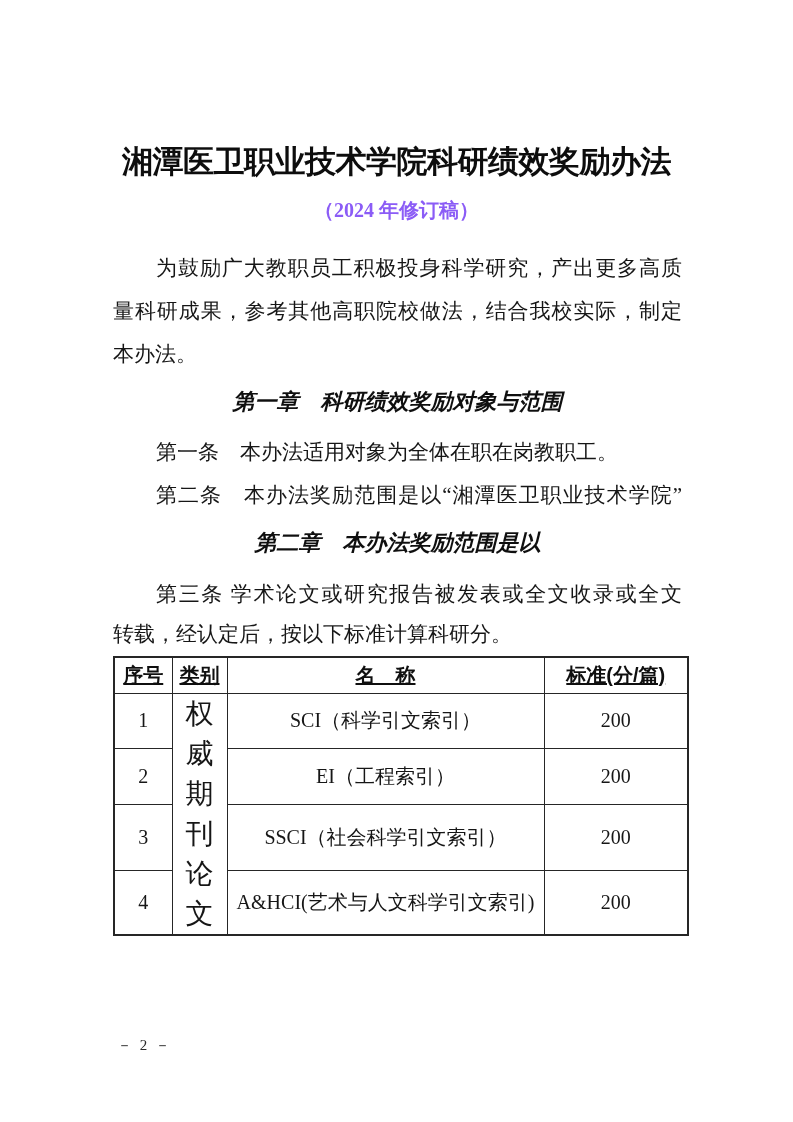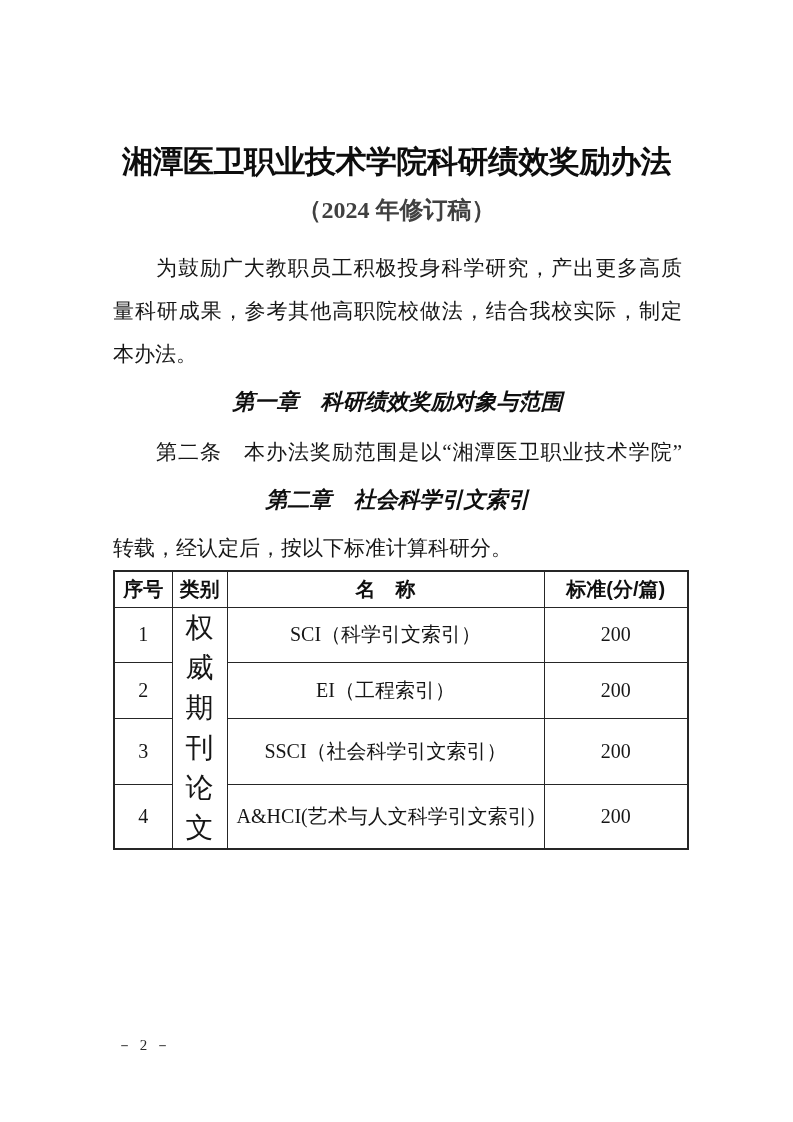--- a/index.html
+++ b/index.html
@@ -9,22 +9,22 @@
     font-family:"Liberation Serif", serif;
   }
   .doc-title {
     position:absolute; top:140px; left:0; width:793px;
     text-align:center; font-weight:700; font-size:31px; line-height:44px;
     letter-spacing:-0.5px; color:#0d0d0d;
     font-family:"Liberation Serif", serif;
   }
   .doc-subtitle {
     position:absolute; top:196px; left:0; width:793px;
-    text-align:center; font-weight:700; font-size:24px; line-height:28px;
-    color:#404040;
+    text-align:center; font-weight:700; font-size:20px; line-height:28px;
+    color:#8b5cf6;
   }
   .body-col {
     position:absolute; top:247px; left:113px; width:569px;
     font-size:21px; color:#161616;
   }
   .bline { height:43px; line-height:43px; }
   .jline { text-align:justify; text-align-last:justify; text-justify:inter-ideograph; }
   .indent { text-indent:43px; }
   .heading {
     height:43px; line-height:43px; text-align:center;
@@ -40,20 +40,21 @@
     width:574px; border-collapse:collapse; table-layout:fixed;
     border:2px solid #262626;
   }
   table.reward th, table.reward td {
     border:1.5px solid #262626; padding:0; text-align:center; vertical-align:middle;
     overflow:hidden;
   }
   table.reward th {
     font-family:"Liberation Sans", sans-serif; font-weight:700; font-size:20px;
     color:#0f0f0f;
+    text-decoration:underline;
   }
   table.reward td { font-size:20px; color:#161616; }
   .rowsum { height:36px; }
   .row1 { height:34px; } .row2 { height:34px; }
   .row3 { height:40px; } .row4 { height:39px; }
   .cat-text {
     display:inline-block; width:46px; line-height:40px; font-size:28px;
     word-break:break-all; text-align:center;
   }
   .pagenum {
@@ -70,25 +71,27 @@
   <div class="doc-subtitle">（2024 年修订稿）</div>
 
   <div class="body-col">
 
     <div class="bline jline indent">为鼓励广大教职员工积极投身科学研究，产出更多高质</div>
     <div class="bline jline">量科研成果，参考其他高职院校做法，结合我校实际，制定</div>
     <div class="bline">本办法。</div>
 
     <div class="heading h1sp">第一章　科研绩效奖励对象与范围</div>
 
+    <div class="bline indent">第一条　本办法适用对象为全体在职在岗教职工。</div>
 
     <div class="bline jline indent">第二条　本办法奖励范围是以“湘潭医卫职业技术学院”</div>
 
-    <div class="heading h2sp">第二章　社会科学引文索引</div>
+    <div class="heading h2sp">第二章　本办法奖励范围是以</div>
 
+    <div class="bline jline indent">第三条 学术论文或研究报告被发表或全文收录或全文</div>
     <div class="bline lastline">转载，经认定后，按以下标准计算科研分。</div>
 
     <table class="reward">
       <colgroup>
         <col style="width:58px">
         <col style="width:55px">
         <col style="width:317px">
         <col style="width:144px">
       </colgroup>
       <thead>

